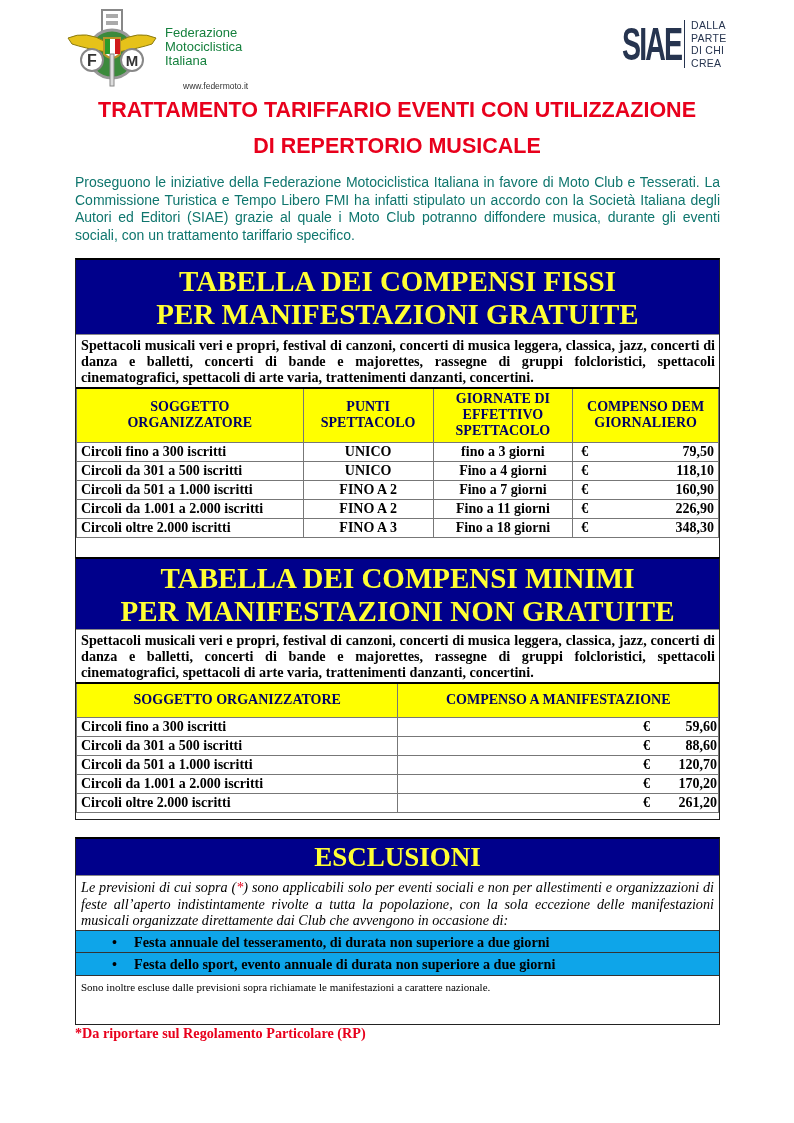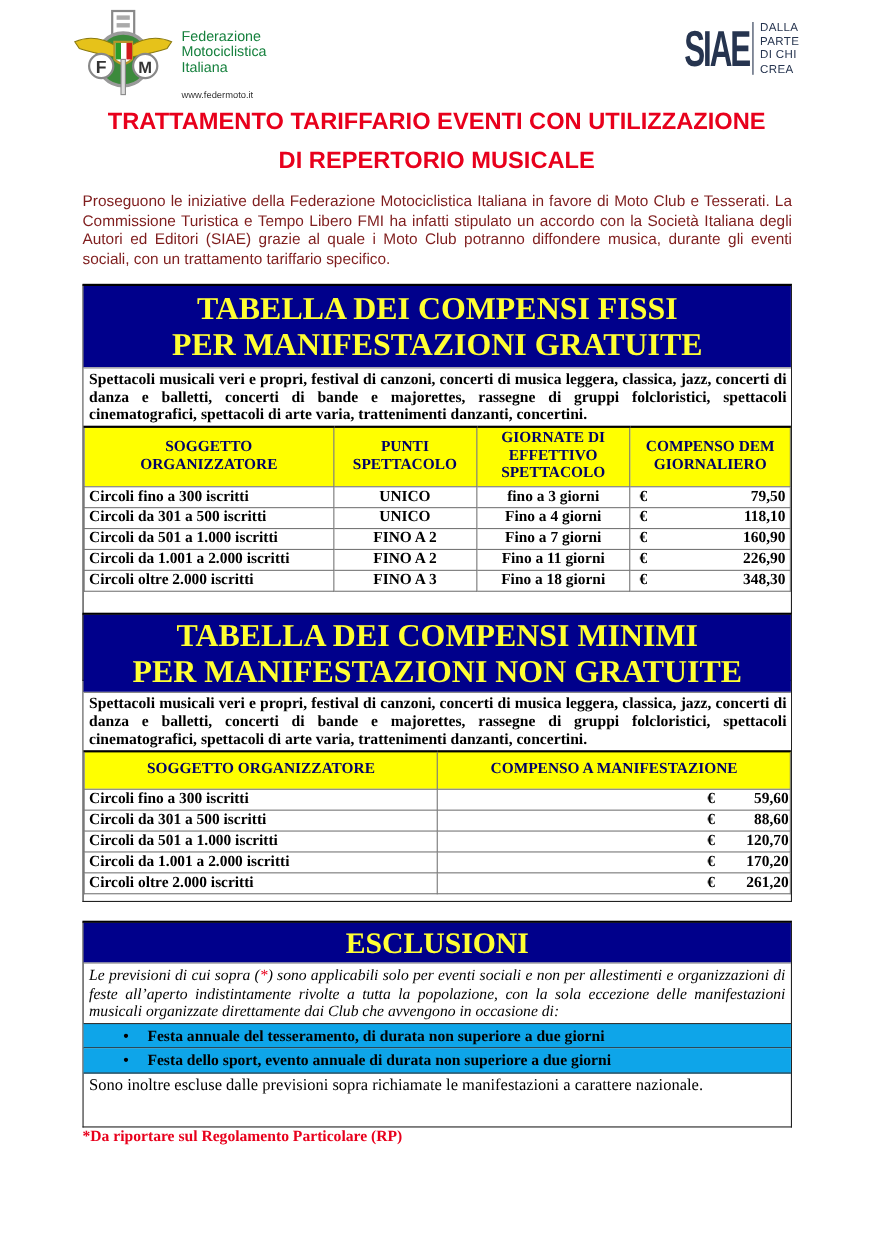--- a/index.html
+++ b/index.html
@@ -2,31 +2,31 @@
 <html><head>
 <meta charset="utf-8">
 <style>
   * { box-sizing: border-box; margin: 0; padding: 0; }
   html, body { width: 794px; height: 1123px; background: #ffffff; }
   body { position: relative; font-family: "Liberation Serif", serif; color: #000; overflow: hidden; }
 
   
   .fmi-logo { position: absolute; left: 66px; top: 8px; width: 92px; height: 80px; }
   .fmi-text { position: absolute; left: 165px; top: 26px; font-family: "Liberation Sans", sans-serif; font-size: 13px; line-height: 14px; color: #15803d; }
-  .fmi-url { position: absolute; left: 165px; top: 81px; font-family: "Liberation Sans", sans-serif; font-size: 8.5px; color: #333; }
+  .fmi-url { position: absolute; left: 183px; top: 81px; font-family: "Liberation Sans", sans-serif; font-size: 8.5px; color: #333; }
   .siae { position: absolute; left: 622px; top: 18px; height: 52px; display: flex; align-items: stretch; }
   .siae-word { font-family: "Liberation Sans", sans-serif; font-weight: bold; color: #26344f; font-size: 46px; line-height: 52px; letter-spacing: -3px; transform: scaleX(0.62); transform-origin: left center; width: 62px; }
   .siae-bar { width: 1px; background: #26344f; margin: 2px 6px 2px 0px; }
   .siae-tag { font-family: "Liberation Sans", sans-serif; color: #26344f; font-size: 10.5px; line-height: 12.5px; letter-spacing: 0.3px; padding-top: 1px; }
 
   .main-title { position: absolute; left: 40px; width: 714px; text-align: center; font-family: "Liberation Sans", sans-serif; font-weight: bold; color: #e8001c; font-size: 21.5px; }
   .title-1 { top: 98px; }
   .title-2 { top: 134px; }
 
-  .intro { position: absolute; left: 75px; top: 174px; width: 645px; font-family: "Liberation Sans", sans-serif; font-size: 14px; line-height: 17.5px; text-align: justify; color: #7f1d1d; }
+  .intro { position: absolute; left: 75px; top: 174px; width: 645px; font-family: "Liberation Sans", sans-serif; font-size: 14px; line-height: 17.5px; text-align: justify; color: #0f766e; }
 
   
   .box { position: absolute; left: 75px; width: 645px; border: 1px solid #222; border-top: 2px solid #000; }
   .blue-head { background: #00008b; color: #ffff33; text-align: center; font-weight: bold; font-family: "Liberation Serif", serif; }
   .desc { background: #fff; font-weight: bold; font-size: 14.2px; line-height: 16px; padding: 2px 4px 2px 5px; text-align: justify; border-top: 1px solid #888; }
 
   table { border-collapse: collapse; width: 100%; }
   th { background: #ffff00; color: #000066; font-weight: bold; font-size: 14px; line-height: 16px; text-align: center; border: 1px solid #777; }
   td { font-weight: bold; font-size: 14px; line-height: 18px; border: 1px solid #777; padding: 0 4px; height: 19px; }
   td.c { text-align: center; }
@@ -45,21 +45,21 @@
   .box2 .eur2 { display: inline-block; width: 30px; text-align: left; }
   .box2 .amt2 { display: inline-block; width: 44px; text-align: right; }
 
   .box3 { top: 837px; height: 188px; }
   .box3 .blue-head { height: 36px; font-size: 27px; line-height: 36px; }
   .excl-text { font-family: "Liberation Serif", serif; font-size: 14.2px; line-height: 16.5px; text-align: justify; padding: 3px 5px 1px 5px; border-top: 1px solid #888; font-style: italic; }
   .star { color: #e8001c; }
   .excl-item { background: #0ea5e9; font-weight: bold; font-size: 14.2px; height: 23px; line-height: 22px; border-top: 1px solid #333; border-bottom: 1px solid #333; padding-left: 36px; }
   .excl-item + .excl-item { border-top: none; }
   .bullet { display: inline-block; width: 22px; }
-  .excl-foot { font-size: 15px; line-height: 18px; padding: 2px 5px; }
+  .excl-foot { font-size: 11px; line-height: 18px; padding: 2px 5px; }
 
   .footnote { position: absolute; left: 75px; top: 1025px; color: #e8001c; font-weight: bold; font-size: 14.2px; }
 </style>
 </head>
 <body>
 
 <div class="fmi-logo">
   <svg width="92" height="80" viewBox="0 0 92 80">
     <rect x="36" y="2" width="20" height="22" fill="none" stroke="#888" stroke-width="2"></rect>
     <rect x="40" y="6" width="12" height="4" fill="#aaa"></rect>

